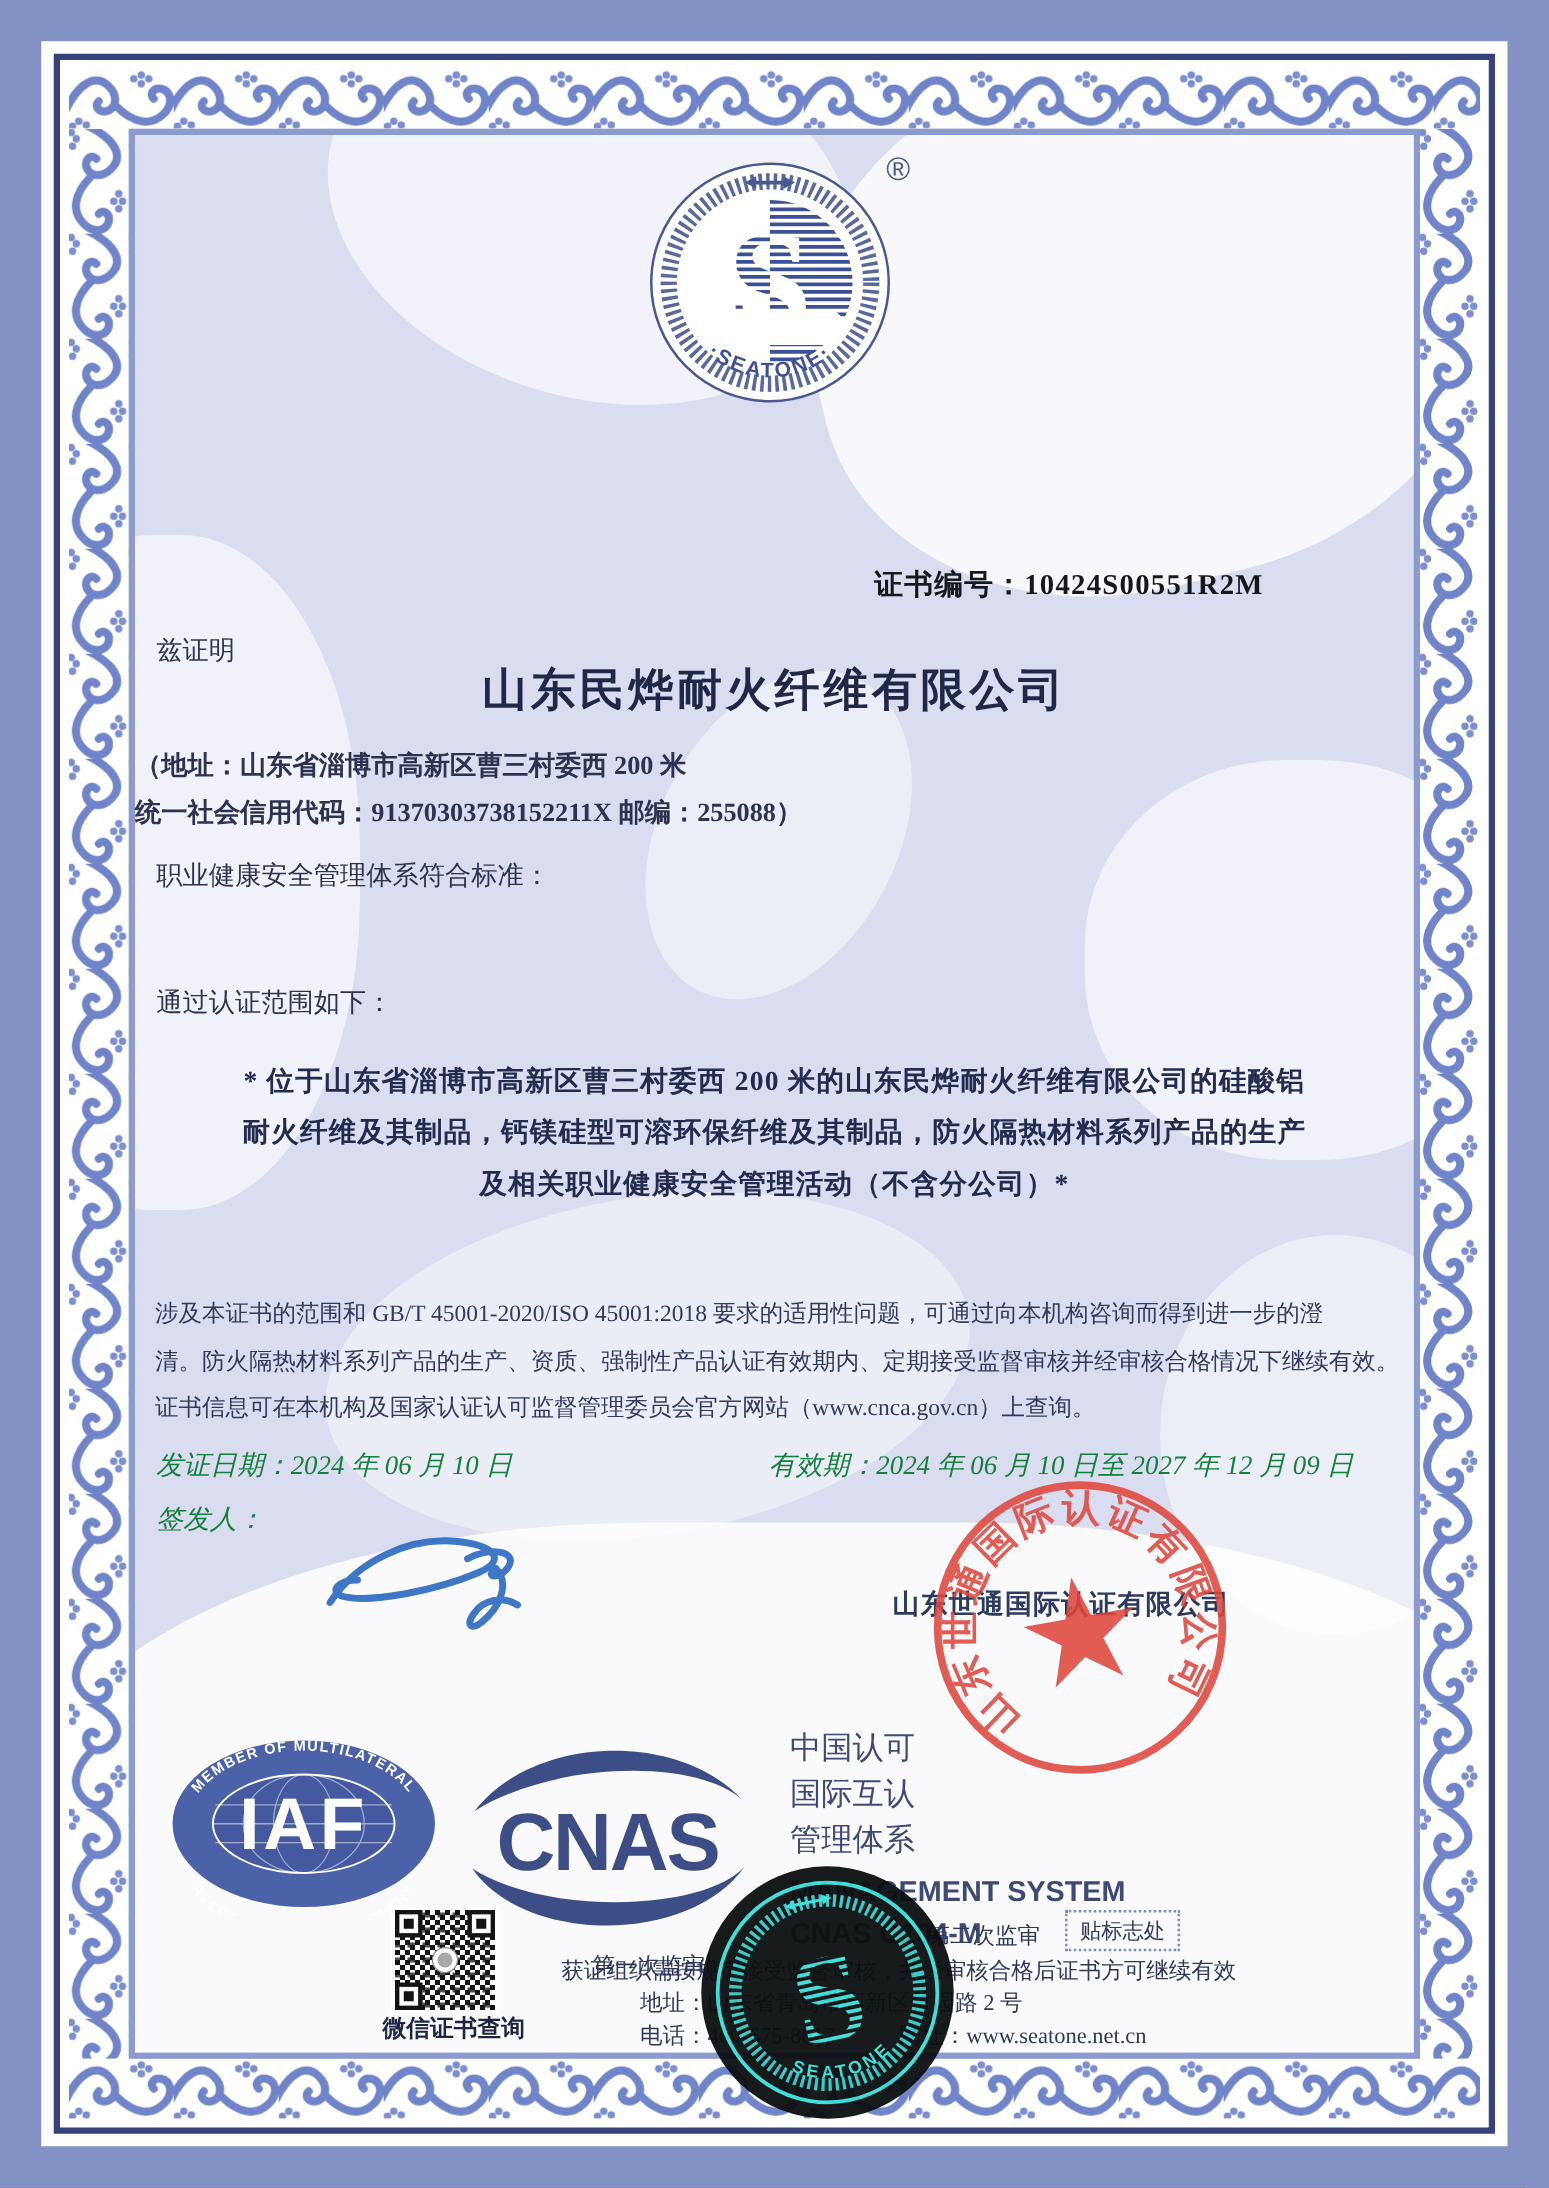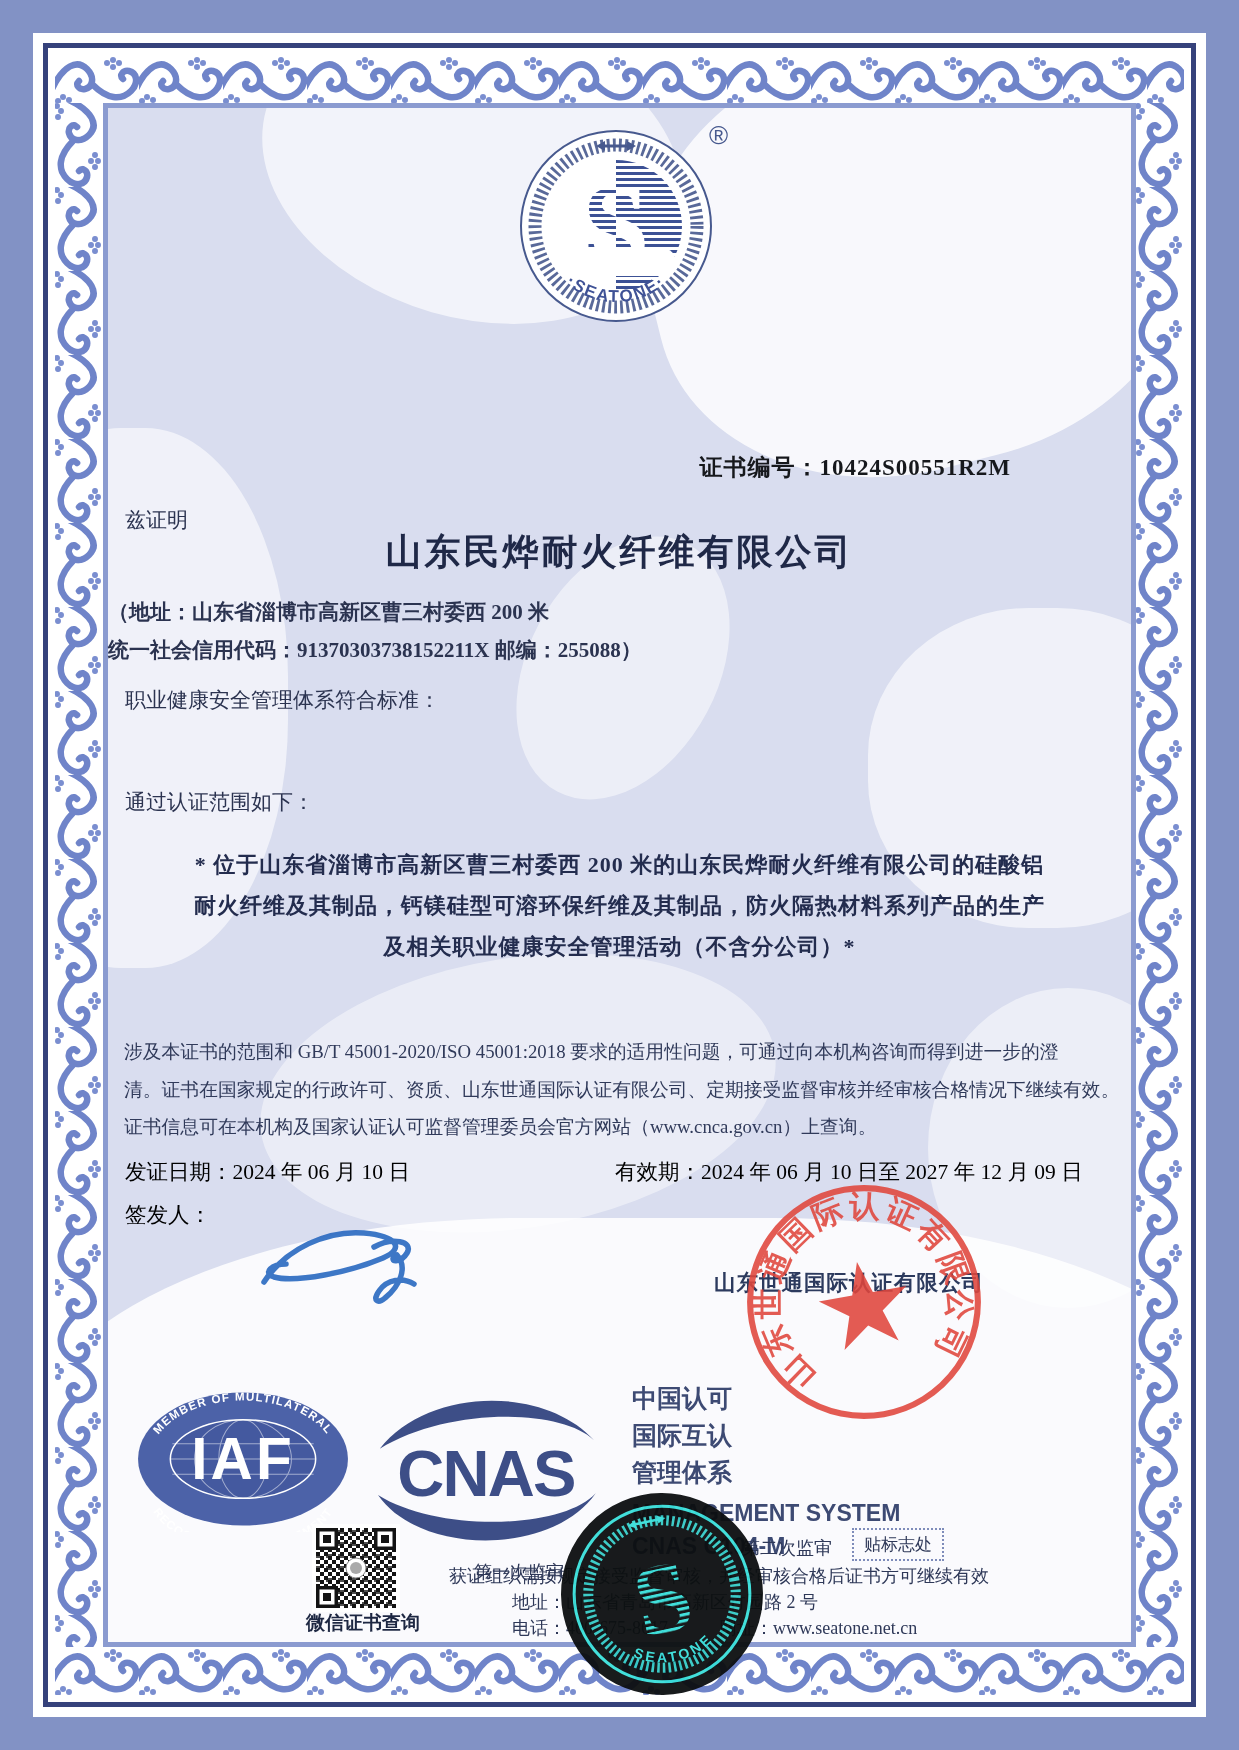--- a/index.html
+++ b/index.html
@@ -24,25 +24,25 @@
   .certno{top:344px;right:120px;font-size:23px;font-weight:bold;color:#16181c;letter-spacing:1px;}
   .label21{font-size:21px;color:#2b3350;}
   .company{left:0;right:0;top:420px;text-align:center;font-size:36px;font-weight:bold;
            color:#1f2847;letter-spacing:3px;}
   .centerline{left:0;right:0;text-align:left;font-size:21px;font-weight:600;color:#2b3350;}
   .std{left:0;right:0;top:610px;text-align:center;font-size:37px;color:#3f434d;
        font-family:"Liberation Sans","DejaVu Sans",sans-serif;letter-spacing:1px;}
   .scope{left:0;right:0;top:736px;text-align:center;font-size:22px;font-weight:bold;
          color:#232c4e;line-height:41px;letter-spacing:1px;}
   .notes{left:16px;top:925px;font-size:18.8px;color:#303a5a;line-height:37.5px;white-space:nowrap;}
-  .dates{font-size:21.5px;color:#000000;}
+  .dates{font-size:21.5px;color:#15803d;font-style:italic;}
   .stamp-co{left:606px;top:1160px;font-size:21.5px;font-weight:bold;color:#2c3a5e;
             letter-spacing:1px;z-index:2;}
   .cnas-block div{white-space:nowrap;}
-  .cnas-cn{font-size:25px;color:#3d4a73;line-height:37px;font-weight:700;
+  .cnas-cn{font-size:25px;color:#3d4a73;line-height:37px;font-weight:400;
            font-family:"Liberation Sans","DejaVu Sans",sans-serif;}
   .cnas-en{font-size:23px;font-weight:bold;color:#3d4a73;line-height:33px;
            font-family:"Liberation Sans","DejaVu Sans",sans-serif;}
   .foot{font-size:18px;color:#2e3858;}
   .sticker-box{border:2px dotted #7e8cba;padding:3px 10px;color:#2e3858;font-size:17px;}
   .qr-caption{left:198px;top:1502px;font-size:19px;font-weight:bold;color:#1d2742;}
 </style>
 </head>
 <body>
 
@@ -190,21 +190,21 @@
 
           <div class="abs z2 label21" style="left:17px;top:680px;">通过认证范围如下：</div>
           <div class="abs z2 scope">
             <div>* 位于山东省淄博市高新区曹三村委西 200 米的山东民烨耐火纤维有限公司的硅酸铝</div>
             <div>耐火纤维及其制品，钙镁硅型可溶环保纤维及其制品，防火隔热材料系列产品的生产</div>
             <div>及相关职业健康安全管理活动（不含分公司）*</div>
           </div>
 
           <div class="abs z2 notes">
             <div>涉及本证书的范围和 GB/T 45001-2020/ISO 45001:2018 要求的适用性问题，可通过向本机构咨询而得到进一步的澄</div>
-            <div>清。证书在国家规定的行政许可、资质、山东世通国际认证有限公司、定期接受监督审核并经审核合格情况下继续有效。</div>
+            <div>清。防火隔热材料系列产品的生产、资质、强制性产品认证有效期内、定期接受监督审核并经审核合格情况下继续有效。</div>
             <div>证书信息可在本机构及国家认证认可监督管理委员会官方网站（www.cnca.gov.cn）上查询。</div>
           </div>
 
           <div class="abs z2 dates" style="left:17px;top:1049px;">
             <span>发证日期：</span><span>2024 年 06 月 10 日</span>
           </div>
           <div class="abs z2 dates" style="left:507px;top:1049px;">
             <span>有效期：</span><span>2024 年 06 月 10 日至 2027 年 12 月 09 日</span>
           </div>
 

